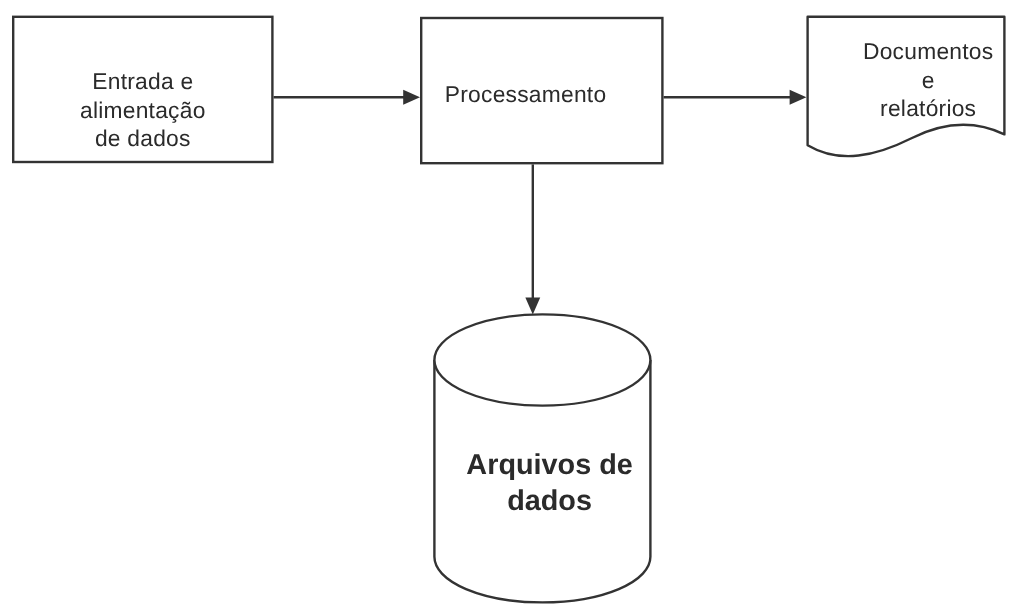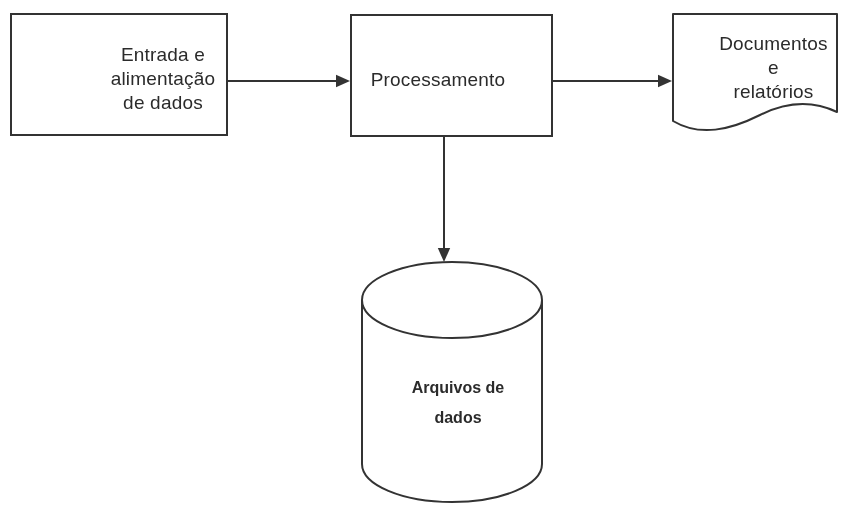--- a/index.html
+++ b/index.html
@@ -26,27 +26,27 @@
     align-items: center;
     justify-content: center;
     text-align: center;
     white-space: pre-line;
     color: #2b2b2b;
     font-size: 19px;
     line-height: 24px;
     letter-spacing: 0.2px;
     pointer-events: none;
   }
-  .label-input      { left: 10px;  top: 13px;  width: 218px; height: 122px; padding-top: 10px; box-sizing: border-box; margin-left: 44px; }
+  .label-input      { left: 10px;  top: 27px;  width: 218px; height: 122px; padding-top: 10px; box-sizing: border-box; }
   .label-processing { left: 350px; top: 14px;  width: 176px; height: 122px; padding-top: 10px; box-sizing: border-box; }
   .label-output     { left: 673px; top: 13px;  width: 165px; height: 100px; padding-top: 10px; box-sizing: border-box; padding-left: 36px; }
   .label-storage    {
     left: 362px; top: 338px; width: 192px; height: 130px;
     font-weight: bold;
-    font-size: 16px;
+    font-size: 24px;
     line-height: 30px;
     letter-spacing: 0;
   }
 </style>
 </head>
 <body>
 
 <div class="canvas">
 
   <svg class="diagram-svg" width="848" height="512" viewBox="0 0 848 512">

